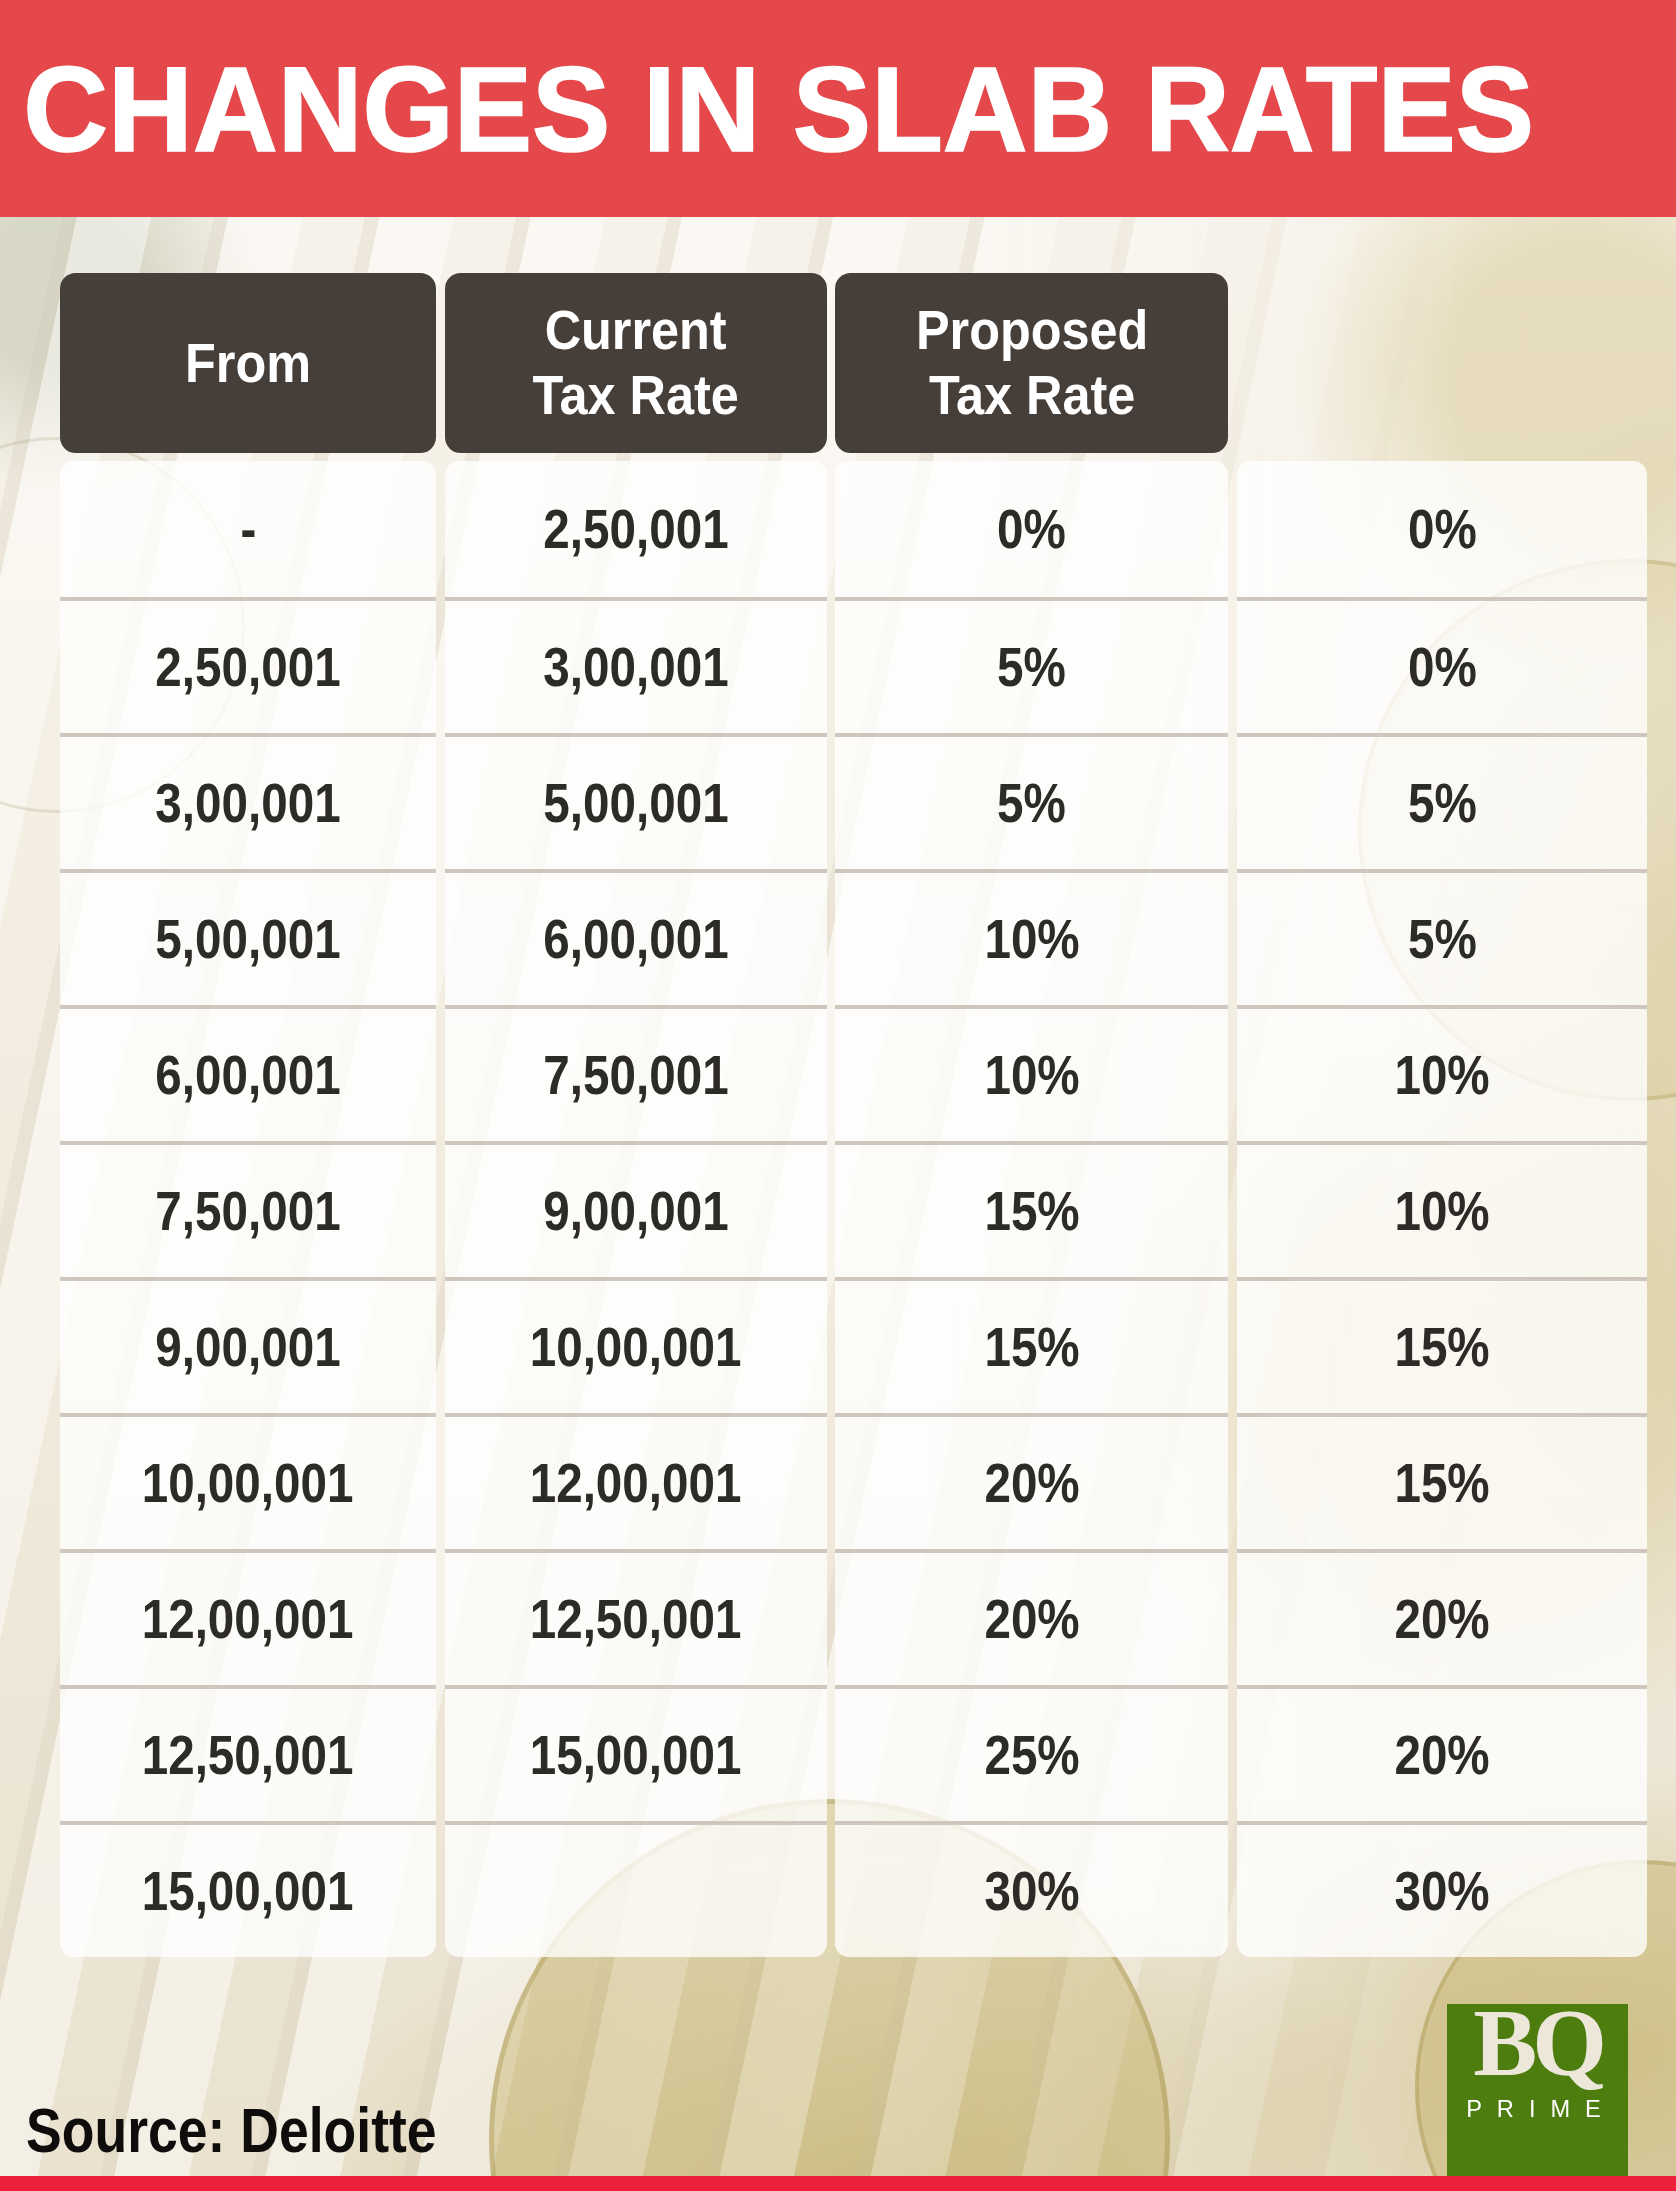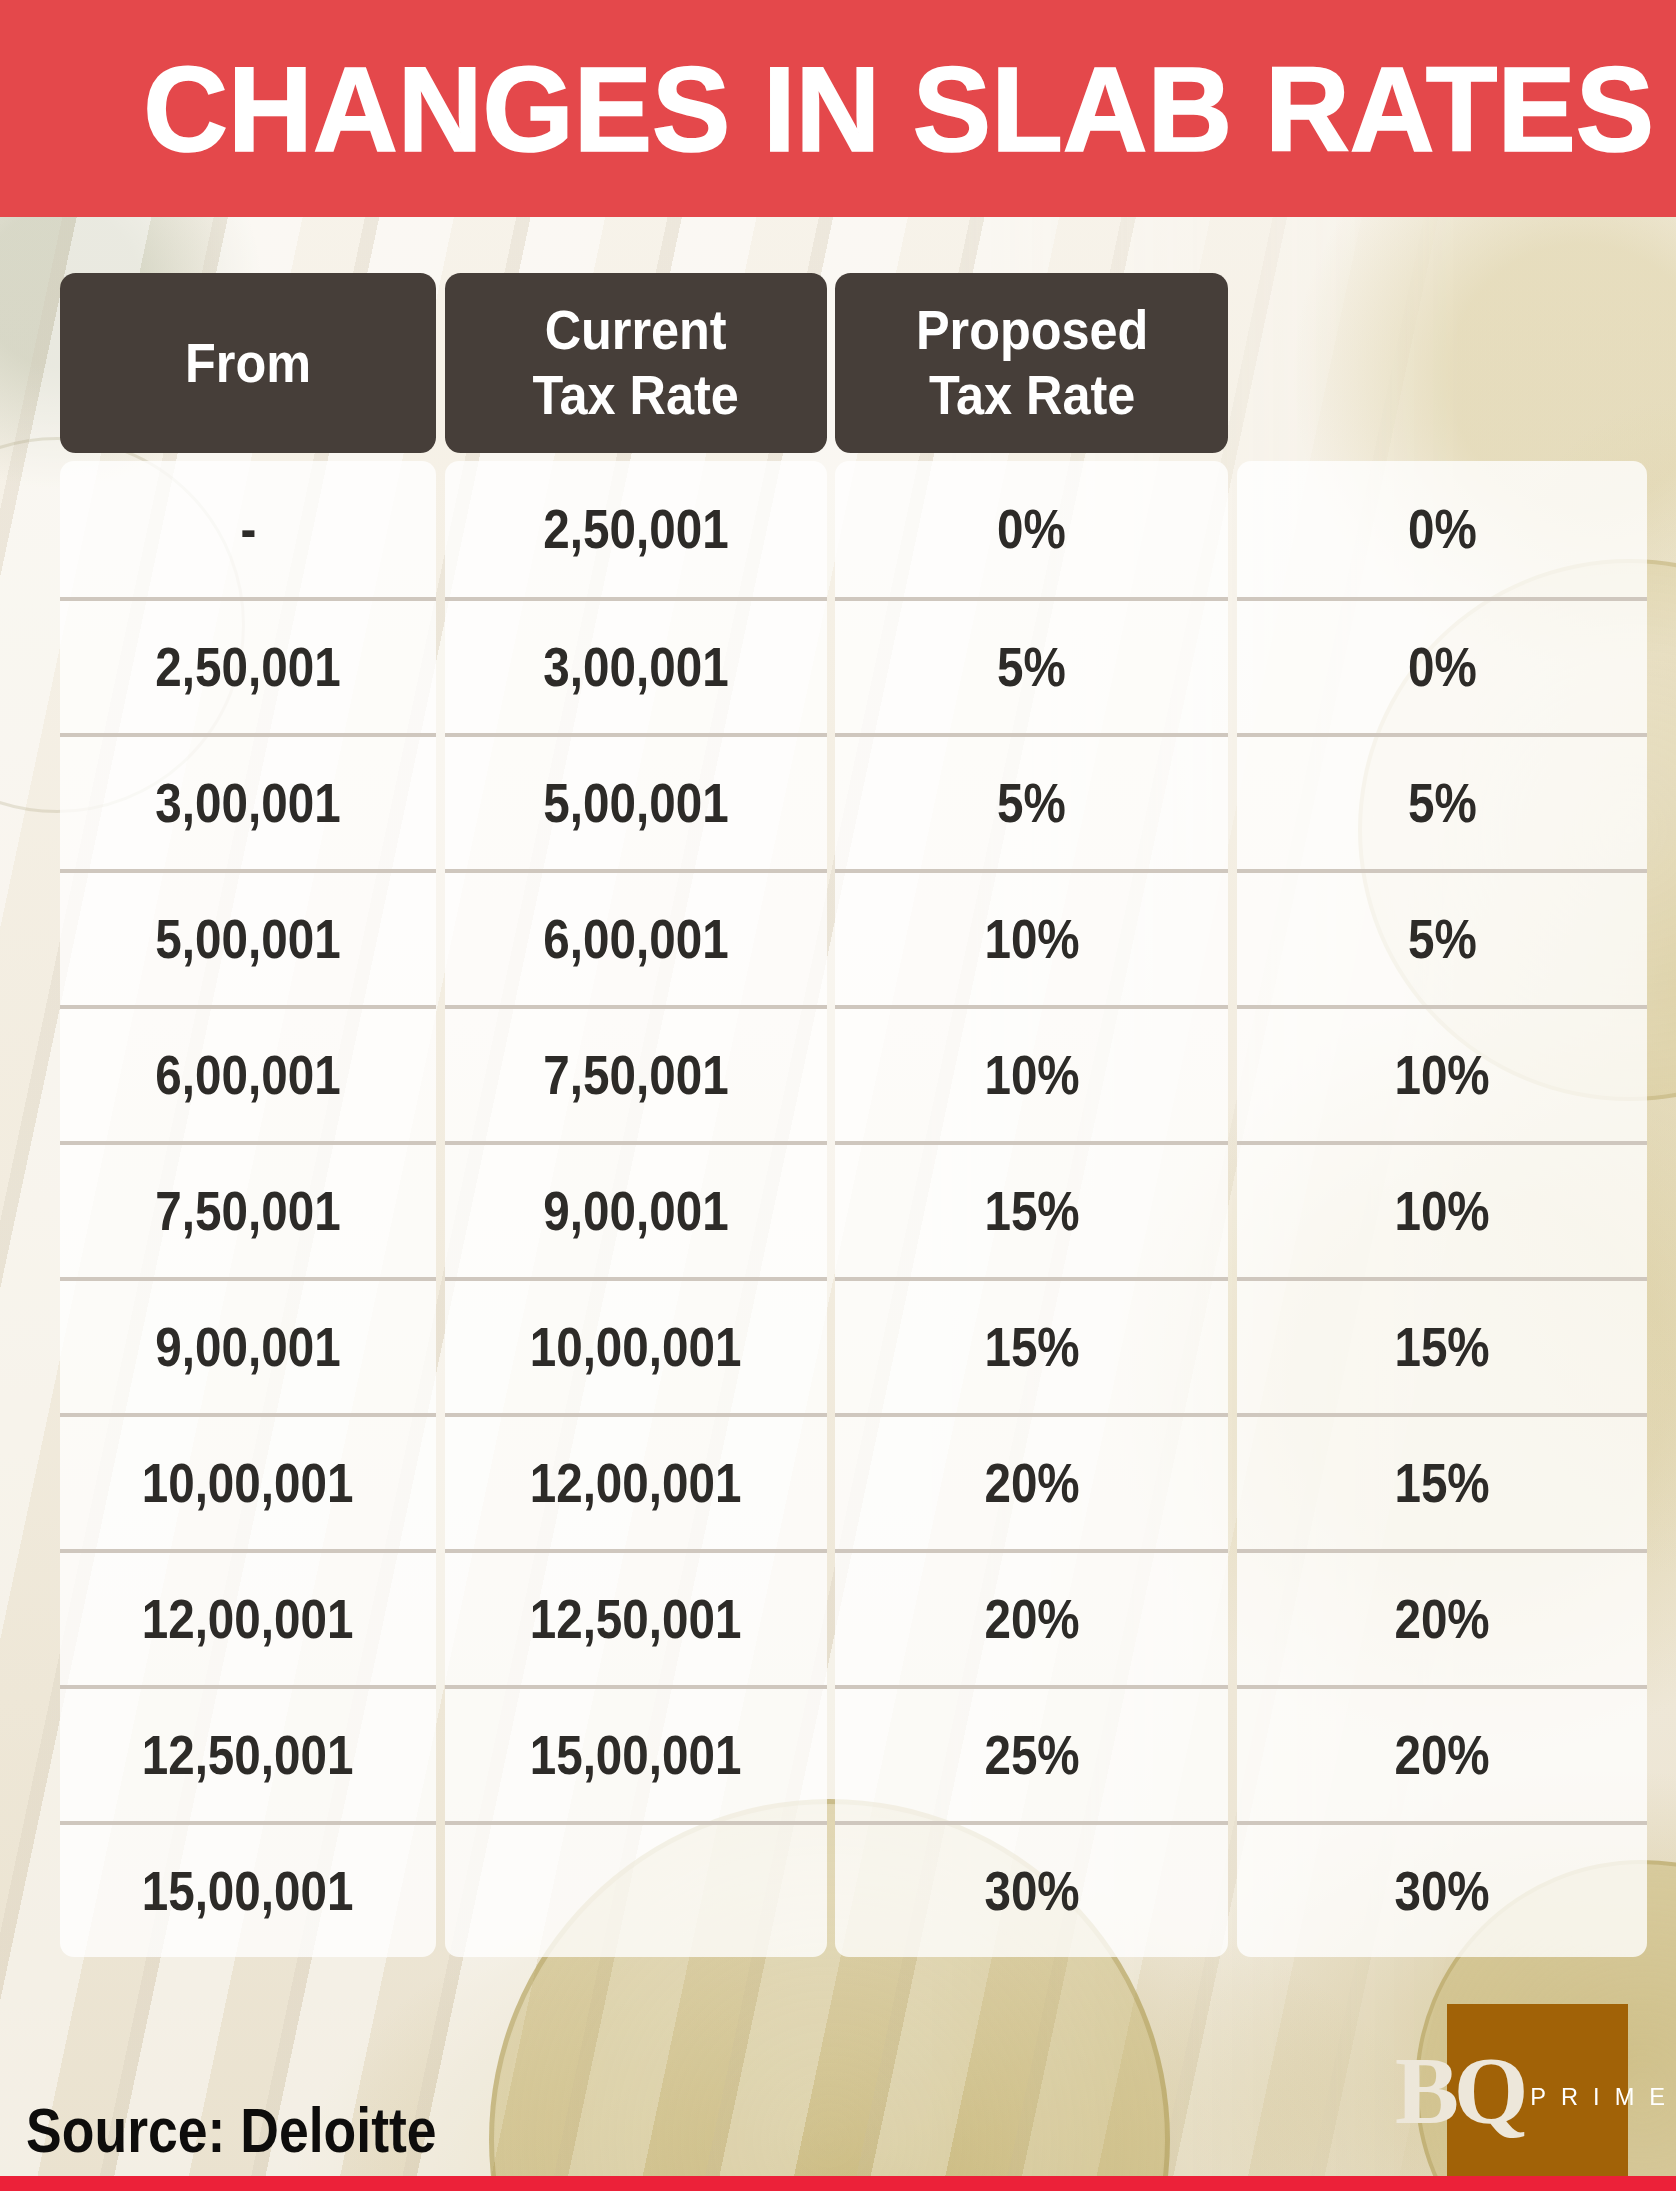--- a/index.html
+++ b/index.html
@@ -35,21 +35,21 @@
             background:radial-gradient(circle, rgba(205,188,120,0.10), rgba(205,188,120,0.28)); }
   .ring.r2{ left:489px;  top:1799px; width:681px; height:681px; border:5.2px solid rgba(150,130,50,0.30);
             background:radial-gradient(circle, rgba(190,170,90,0.22), rgba(190,170,90,0.45)); }
   .ring.r3{ left:1415px; top:1860px; width:454px; height:454px; border:4.4px solid rgba(150,130,50,0.28);
             background:radial-gradient(circle, rgba(190,170,90,0.20), rgba(190,170,90,0.42)); }
   .ring.r4{ left:-131px; top:437px;  width:376px; height:376px; border:3.5px solid rgba(160,150,110,0.22); }
 
   
   .banner{
     position:absolute; left:0; top:0; width:1677px; height:217px; z-index:2;
-    background:#E4484B; display:flex; align-items:center; justify-content:flex-end;
+    background:#E4484B; display:flex; align-items:center; justify-content:flex-start;
   }
   .banner h1{
     color:#ffffff; font-size:121px; font-weight:bold; white-space:nowrap;
     letter-spacing:0px; transform:scaleX(0.97); -webkit-text-stroke:1.7px #ffffff;
   }
 
   
   .table{ position:absolute; left:45px; top:273px; width:1586px; z-index:2;padding-left:15px; }
   .thead, .tbody{
     display:grid; grid-template-columns:376px 382px 393px 410px; column-gap:8.7px;
@@ -76,21 +76,21 @@
   .td .squeeze{ transform:scaleX(0.85); white-space:nowrap; }
 
   
   .source{
     position:absolute; left:26px; top:2094px; z-index:3;
     font-weight:bold; font-size:63px; color:#0E0D0C;
     transform:scaleX(0.85); transform-origin:0 50%; white-space:nowrap;
   }
   .bq{
     position:absolute; left:1447px; top:2004px; width:181px; height:174px; z-index:3;
-    background:#a16207; display:flex; flex-direction:row; align-items:center; justify-content:center;
+    background:#4d7c0f; display:flex; flex-direction:column; align-items:center; 
   }
   .bq .mono{
     font-family:"Liberation Serif", serif; font-weight:bold; font-size:96px;
     line-height:0.82; color:#EDE7DA; letter-spacing:-5.2px;
   }
   .bq .word{
     font-size:23.6px; font-weight:normal; color:#ffffff; letter-spacing:15px;
     margin-top:13px; text-indent:7px; white-space:nowrap;
   }
   .bar{ position:absolute; left:0; bottom:0; width:1677px; height:15px; background:#EC2139; z-index:4; }

